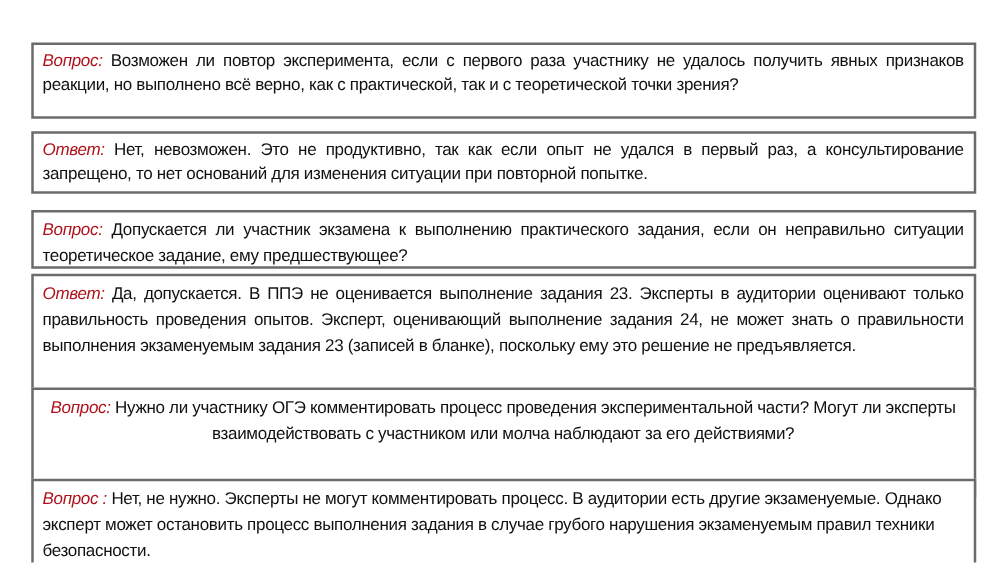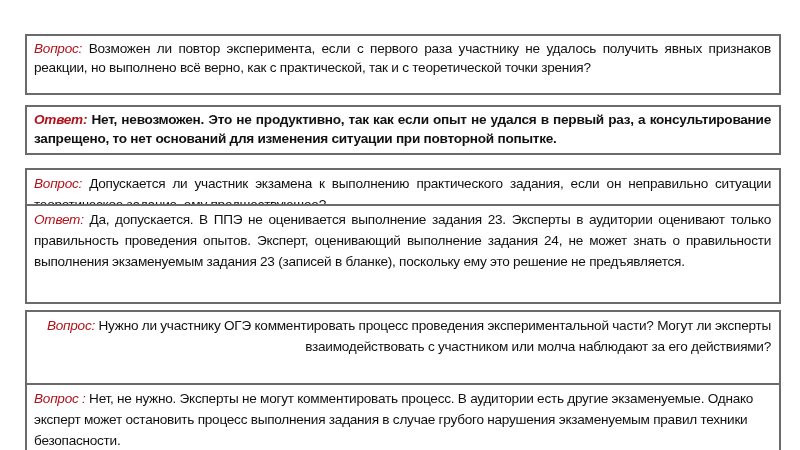--- a/index.html
+++ b/index.html
@@ -19,24 +19,24 @@
       border: 2px solid #6b6b6b; background: #fff;
       box-sizing: border-box;
       padding: 3px 8px 0 7px;
       font-size: 13.6px; line-height: 19px;
       text-align: justify;
       letter-spacing: -0.25px;
     }
     .box.wide-lines { line-height: 21px; }
     .label { color: #b0121b; font-style: italic; }
     .b1 { top: 34px; height: 61px; }
-    .b2 { top: 105px; height: 50px; font-weight: bold; }
+    .b2 { top: 105px; height: 50px; }
     .b3 { top: 168px; height: 47px; }
-    .b4 { top: 204px; height: 100px; }
-    .b5 { top: 310px; height: 88px; text-align: right; }
+    .b4 { top: 219px; height: 100px; }
+    .b5 { top: 310px; height: 88px; text-align: center; }
     .b6 { top: 383px; height: 70px; text-align: left; }
   </style>
 </head>
 <body>
 
 <div class="title">«Вопрос- ответ»</div>
 
 <div class="box b1">
   <span class="label">Вопрос:</span><span> Возможен ли повтор эксперимента, если с первого раза участнику не удалось получить явных признаков реакции, но выполнено всё верно, как с практической, так и с теоретической точки зрения?</span>
 </div>

